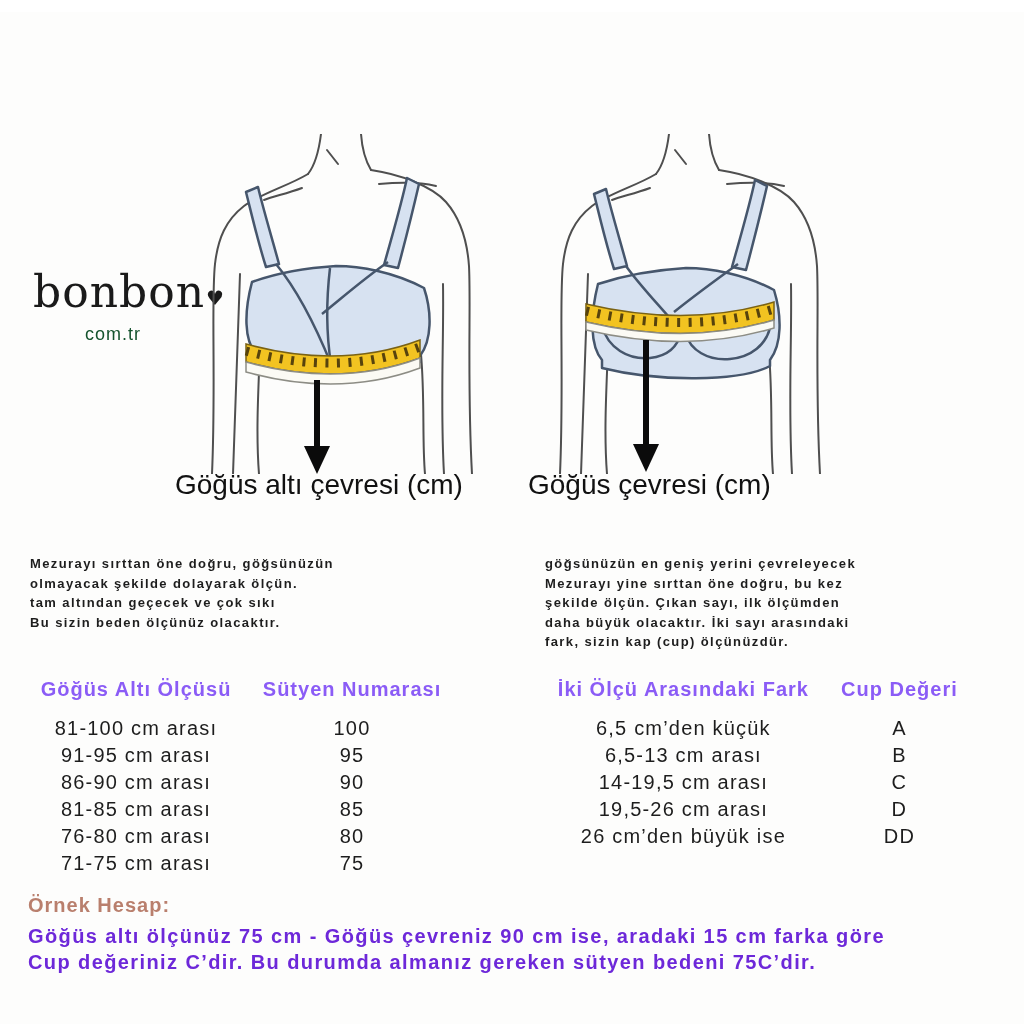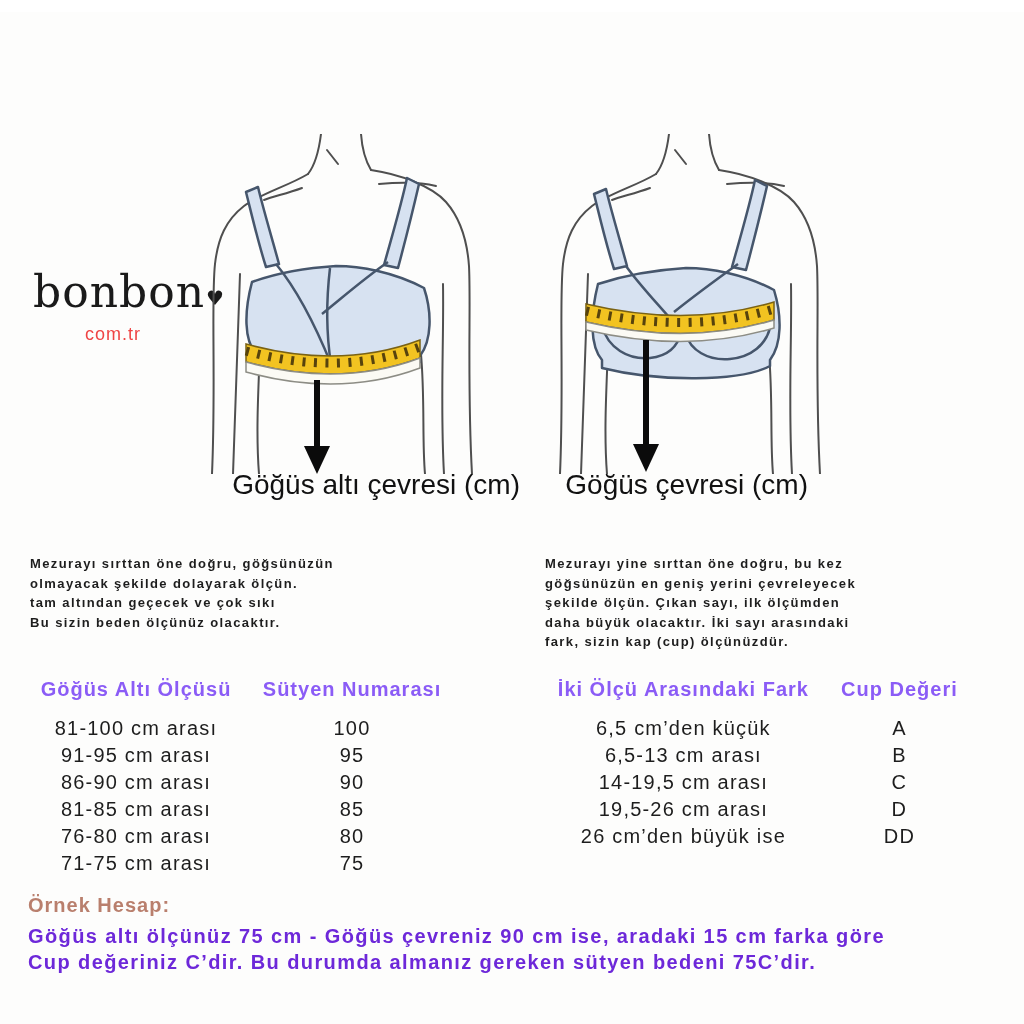--- a/index.html
+++ b/index.html
@@ -8,28 +8,28 @@
     background:#fdfdfc;overflow:hidden;
     font-family:"Liberation Sans",sans-serif;color:#1d1d1d;
   }
   
   .logo{position:absolute;left:33px;top:258px;width:160px;text-align:center;}
   .logo .name{
     font-family:"DejaVu Serif",serif;font-size:44px;line-height:44px;
     color:#1a1a1a;letter-spacing:1px;white-space:nowrap;
   }
   .logo .heart{font-family:"DejaVu Sans",sans-serif;font-size:20px;vertical-align:2px;margin-left:1px;}
-  .logo .domain{font-size:18px;letter-spacing:1px;color:#ef4444;margin-top:4px;}
+  .logo .domain{font-size:18px;letter-spacing:1px;color:#14532d;margin-top:4px;}
   
   .fig{position:absolute;top:122px;}
   .fig.left{left:180px;}
   .fig.right{left:528px;}
   
   .measure-label{
-    position:absolute;top:457px;font-size:28px;color:#111;text-align:right;white-space:nowrap;
+    position:absolute;top:457px;font-size:28px;color:#111;text-align:left;white-space:nowrap;
   }
   .measure-label.left{left:175px;width:345px;}
   .measure-label.right{left:528px;width:280px;}
   
   .desc{position:absolute;top:542px;font-weight:bold;font-size:13px;line-height:19.5px;letter-spacing:1.4px;}
   .desc.left{left:30px;width:470px;}
   .desc.right{left:545px;width:470px;}
   
   table.size-table{position:absolute;top:666px;width:432px;border-collapse:collapse;table-layout:fixed;}
   table.size-table.left{left:28px;}
@@ -129,22 +129,22 @@
   <div class="measure-label left">Göğüs altı çevresi (cm)</div>
   <div class="measure-label right">Göğüs çevresi (cm)</div>
 
   <div class="desc left">
     <div>Mezurayı sırttan öne doğru, göğsünüzün</div>
     <div>olmayacak şekilde dolayarak ölçün.</div>
     <div>tam altından geçecek ve çok sıkı</div>
     <div>Bu sizin beden ölçünüz olacaktır.</div>
   </div>
   <div class="desc right">
+    <div>göğsünüzün en geniş yerini çevreleyecek</div>
     <div>Mezurayı yine sırttan öne doğru, bu kez</div>
-    <div>göğsünüzün en geniş yerini çevreleyecek</div>
     <div>şekilde ölçün. Çıkan sayı, ilk ölçümden</div>
     <div>daha büyük olacaktır. İki sayı arasındaki</div>
     <div>fark, sizin kap (cup) ölçünüzdür.</div>
   </div>
 
   <table class="size-table left">
     <colgroup>
         <col class="c1">
         <col class="c2">
       </colgroup>

